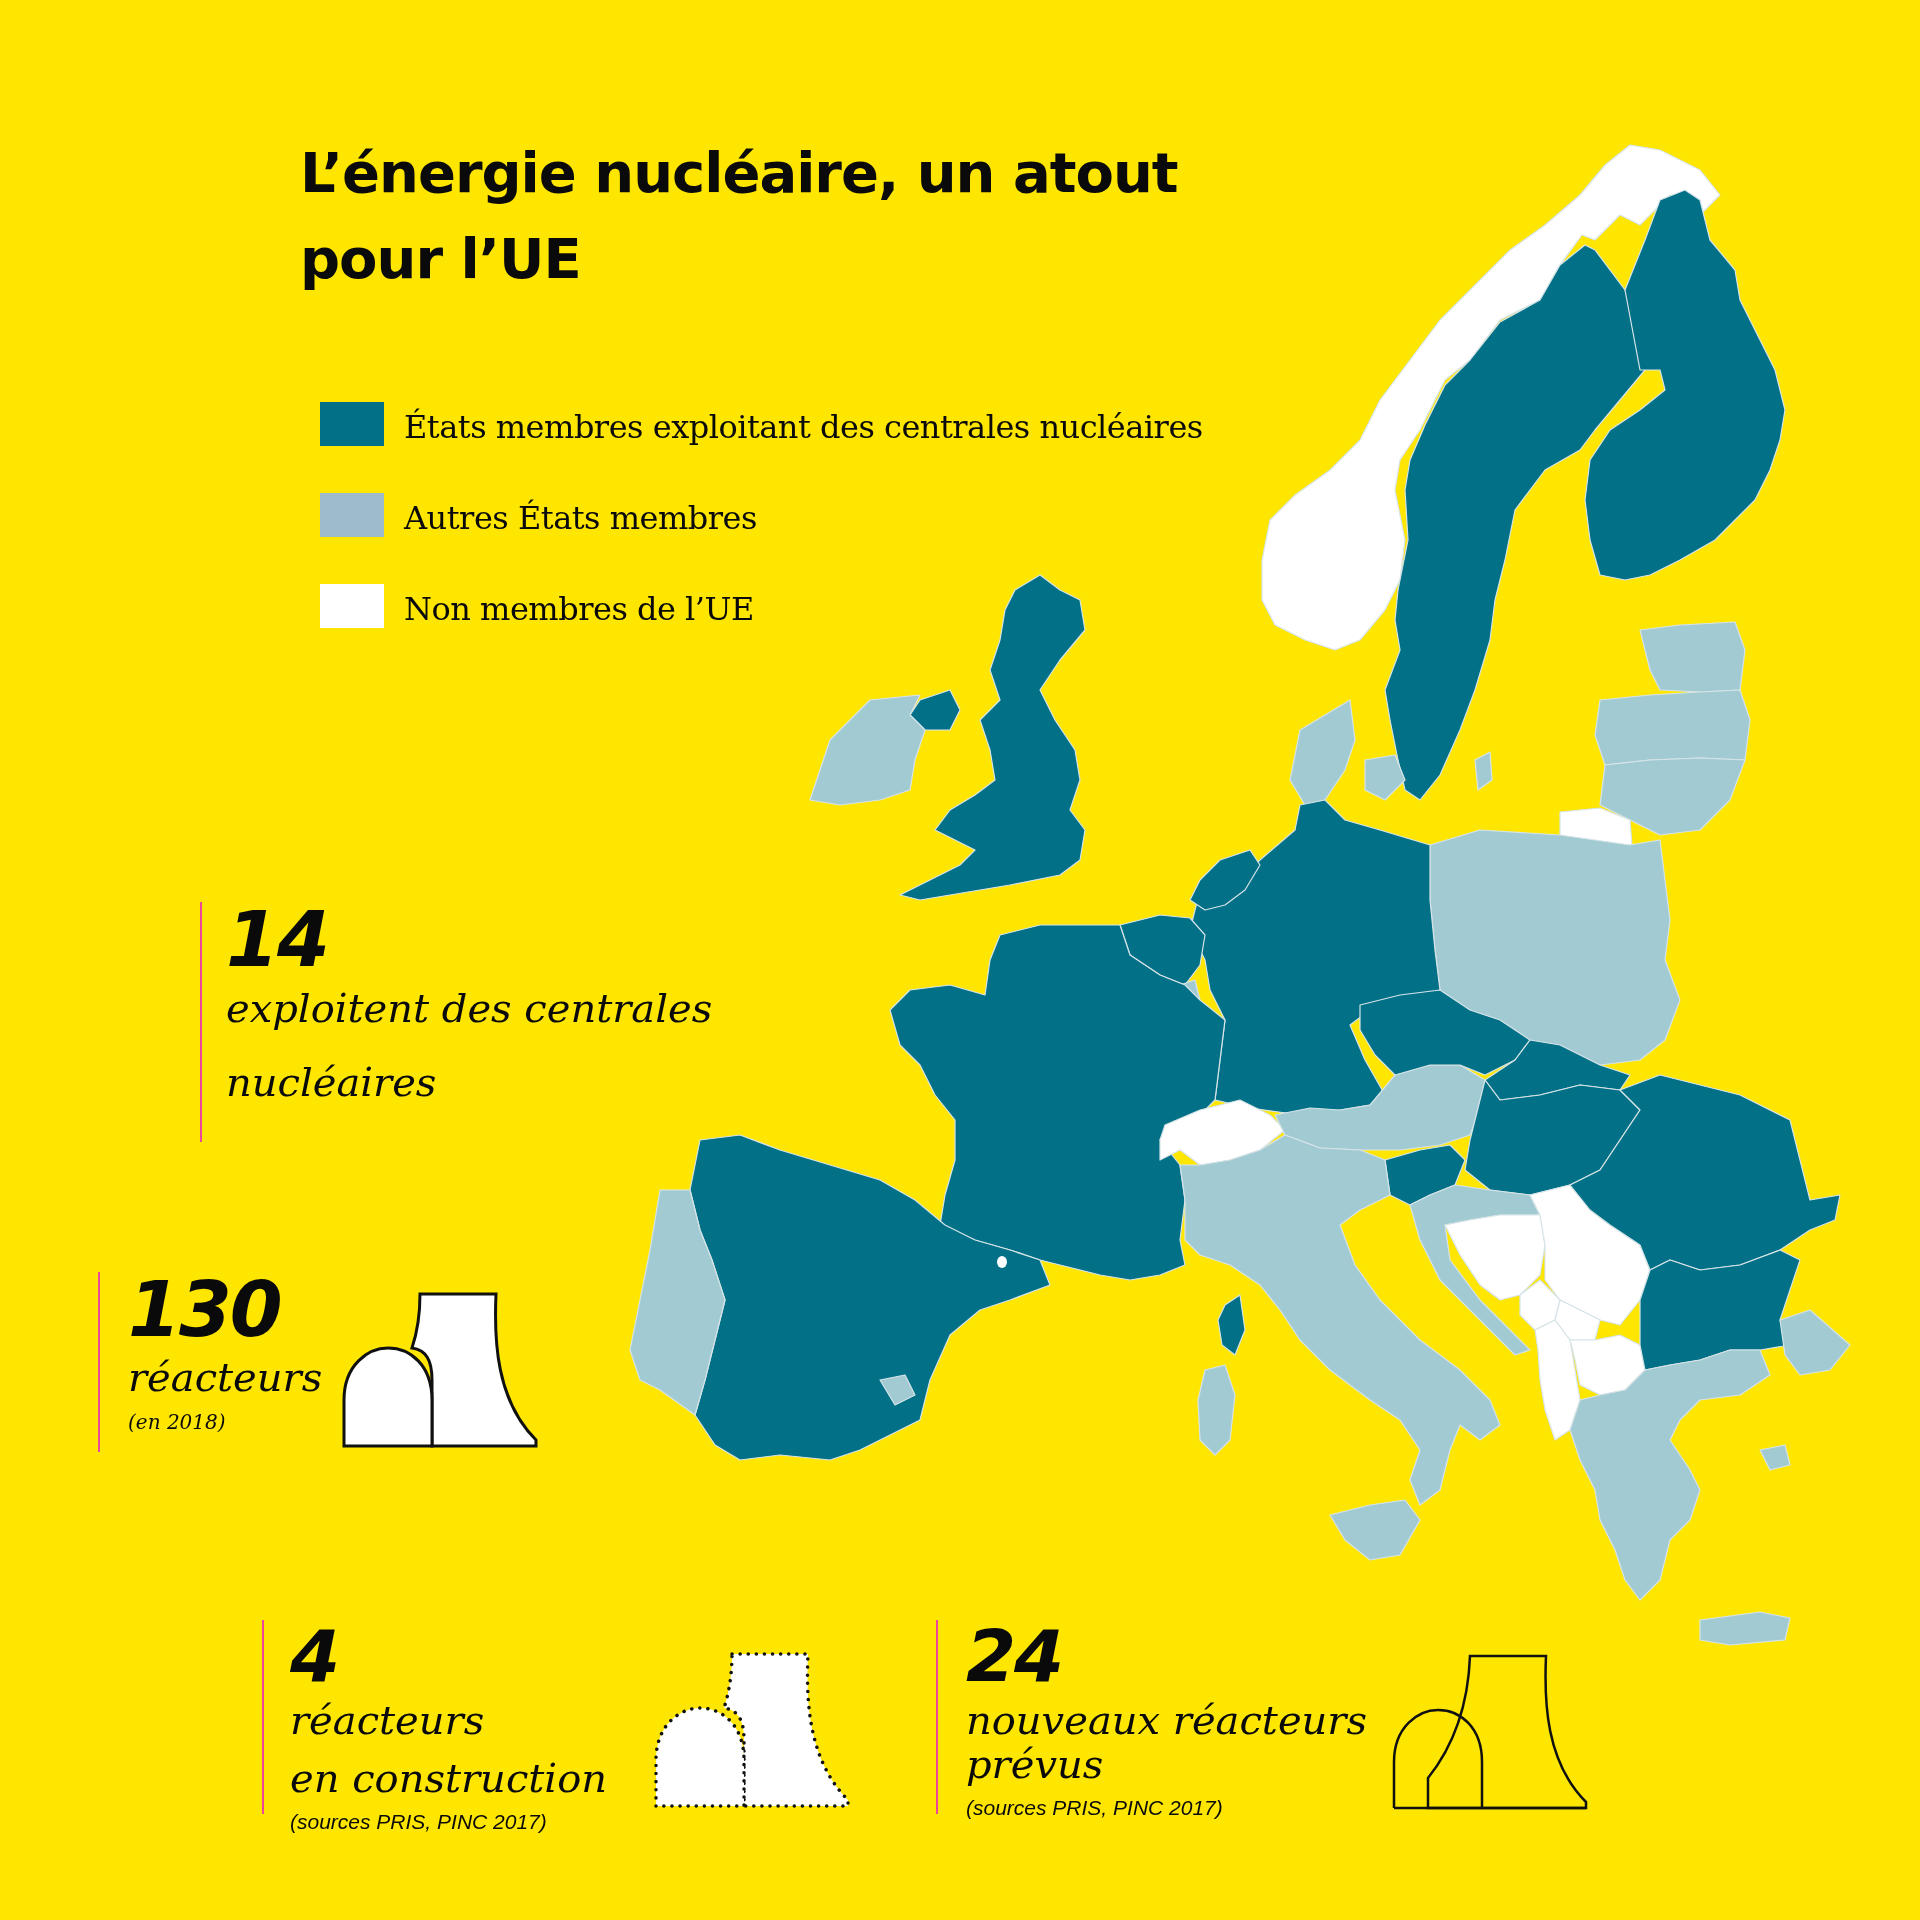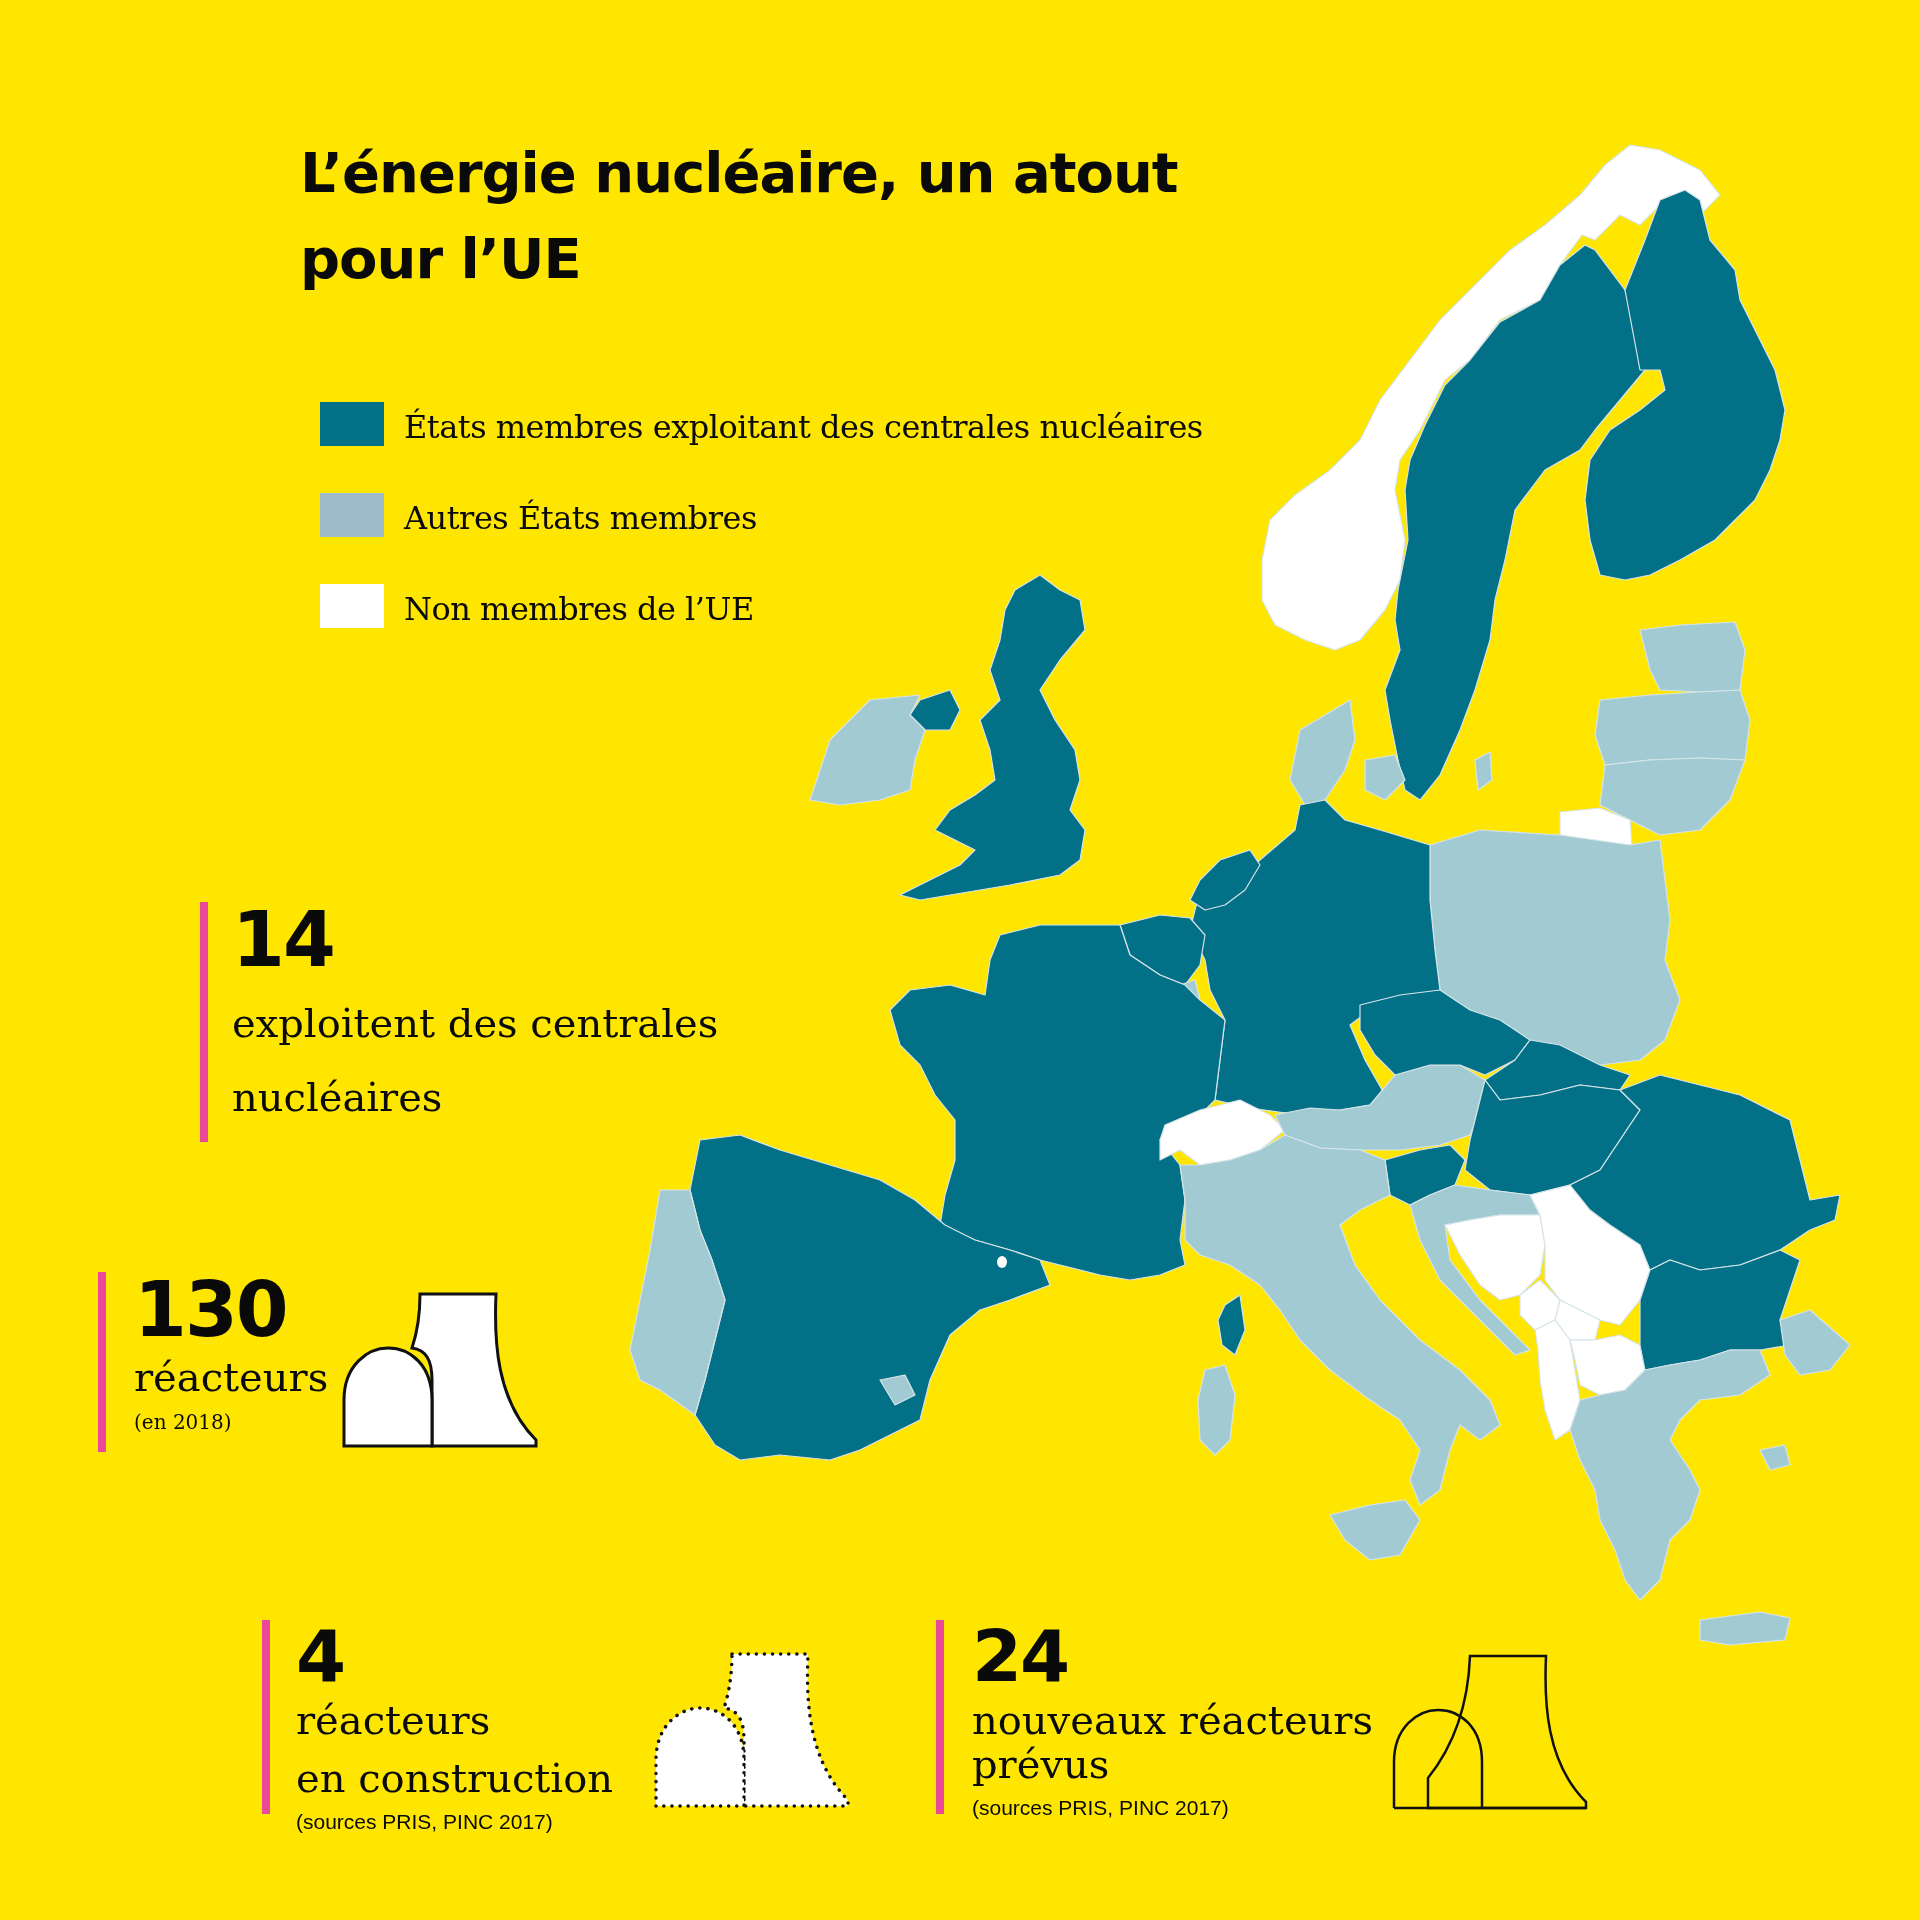--- a/index.html
+++ b/index.html
@@ -16,21 +16,21 @@
     font-size: 56px; line-height: 86px; letter-spacing: -1px;
     margin: 0;
   }
   .legend { position: absolute; left: 300px; top: 402px; }
   .legend-item { display: flex; align-items: flex-end; height: 44px; margin-bottom: 47px; margin-left: 20px; }
   .swatch { width: 64px; height: 44px; margin-right: 20px; flex: none; }
   .legend-label { font-family: "DejaVu Serif", serif; font-size: 32px; letter-spacing: -0.5px; }
 
   .map { position: absolute; left: 0; top: 0; width: 1920px; height: 1920px; }
 
-  .stat { position: absolute; border-left: 8px solid #ec4899; }
+  .stat { position: absolute; border-left: 2px solid #ec4899; font-style: italic; }
   .stat-num { font-family: "DejaVu Sans", sans-serif; font-weight: bold; letter-spacing: -2px; line-height: 1; display: block; }
   .stat-label { font-family: "DejaVu Serif", serif; display: block; }
   .stat-note { font-family: "Liberation Sans", sans-serif; display: block; }
 
   .s14 { left: 200px; top: 902px; height: 240px; padding-left: 24px; }
   .s14 .stat-num { font-size: 76px; margin-top: 0; }
   .s14 .stat-label { font-size: 40px; line-height: 58px; margin-top: 6px; }
 
   .s130 { left: 98px; top: 1272px; height: 180px; padding-left: 28px; }
   .s130 .stat-num { font-size: 76px; }
@@ -151,21 +151,21 @@
     <path d="M920 700 L950 690 L960 710 L950 730 L925 730 L910 715 Z" fill="#027086"></path>
 
     <path d="M870 700 L920 695 L910 715 L925 730 L915 760 L910 790 L880 800 L840 805 L810 800 L820 770 L830 740 L850 720 Z" fill="#A2CAD3"></path>
 
     <path d="M1475 760 L1490 752 L1492 780 L1478 790 Z" fill="#A2CAD3"></path>
   </g>
 </svg>
 
 <div class="stat s14">
   <span class="stat-num">14</span>
-  <span class="stat-label" style="margin-top:16px">exploitent des centrales</span>
+  <span class="stat-label" style="margin-top:1px">exploitent des centrales</span>
   <span class="stat-label" style="margin-top:16px">nucléaires</span>
 </div>
 
 <div class="stat s130">
   <span class="stat-num">130</span>
   <span class="stat-label">réacteurs</span>
   <span class="stat-note">(en 2018)</span>
 </div>
 <svg class="plant" style="left:340px;top:1290px" width="200" height="160" viewBox="0 0 200 160">
   <path d="M80 4 L156 4 C154 50 156 110 196 150 L196 156 L92 156 L92 90 C92 70 86 60 72 58 C78 40 80 20 80 4 Z" fill="#fff" stroke="#111" stroke-width="3"></path>

